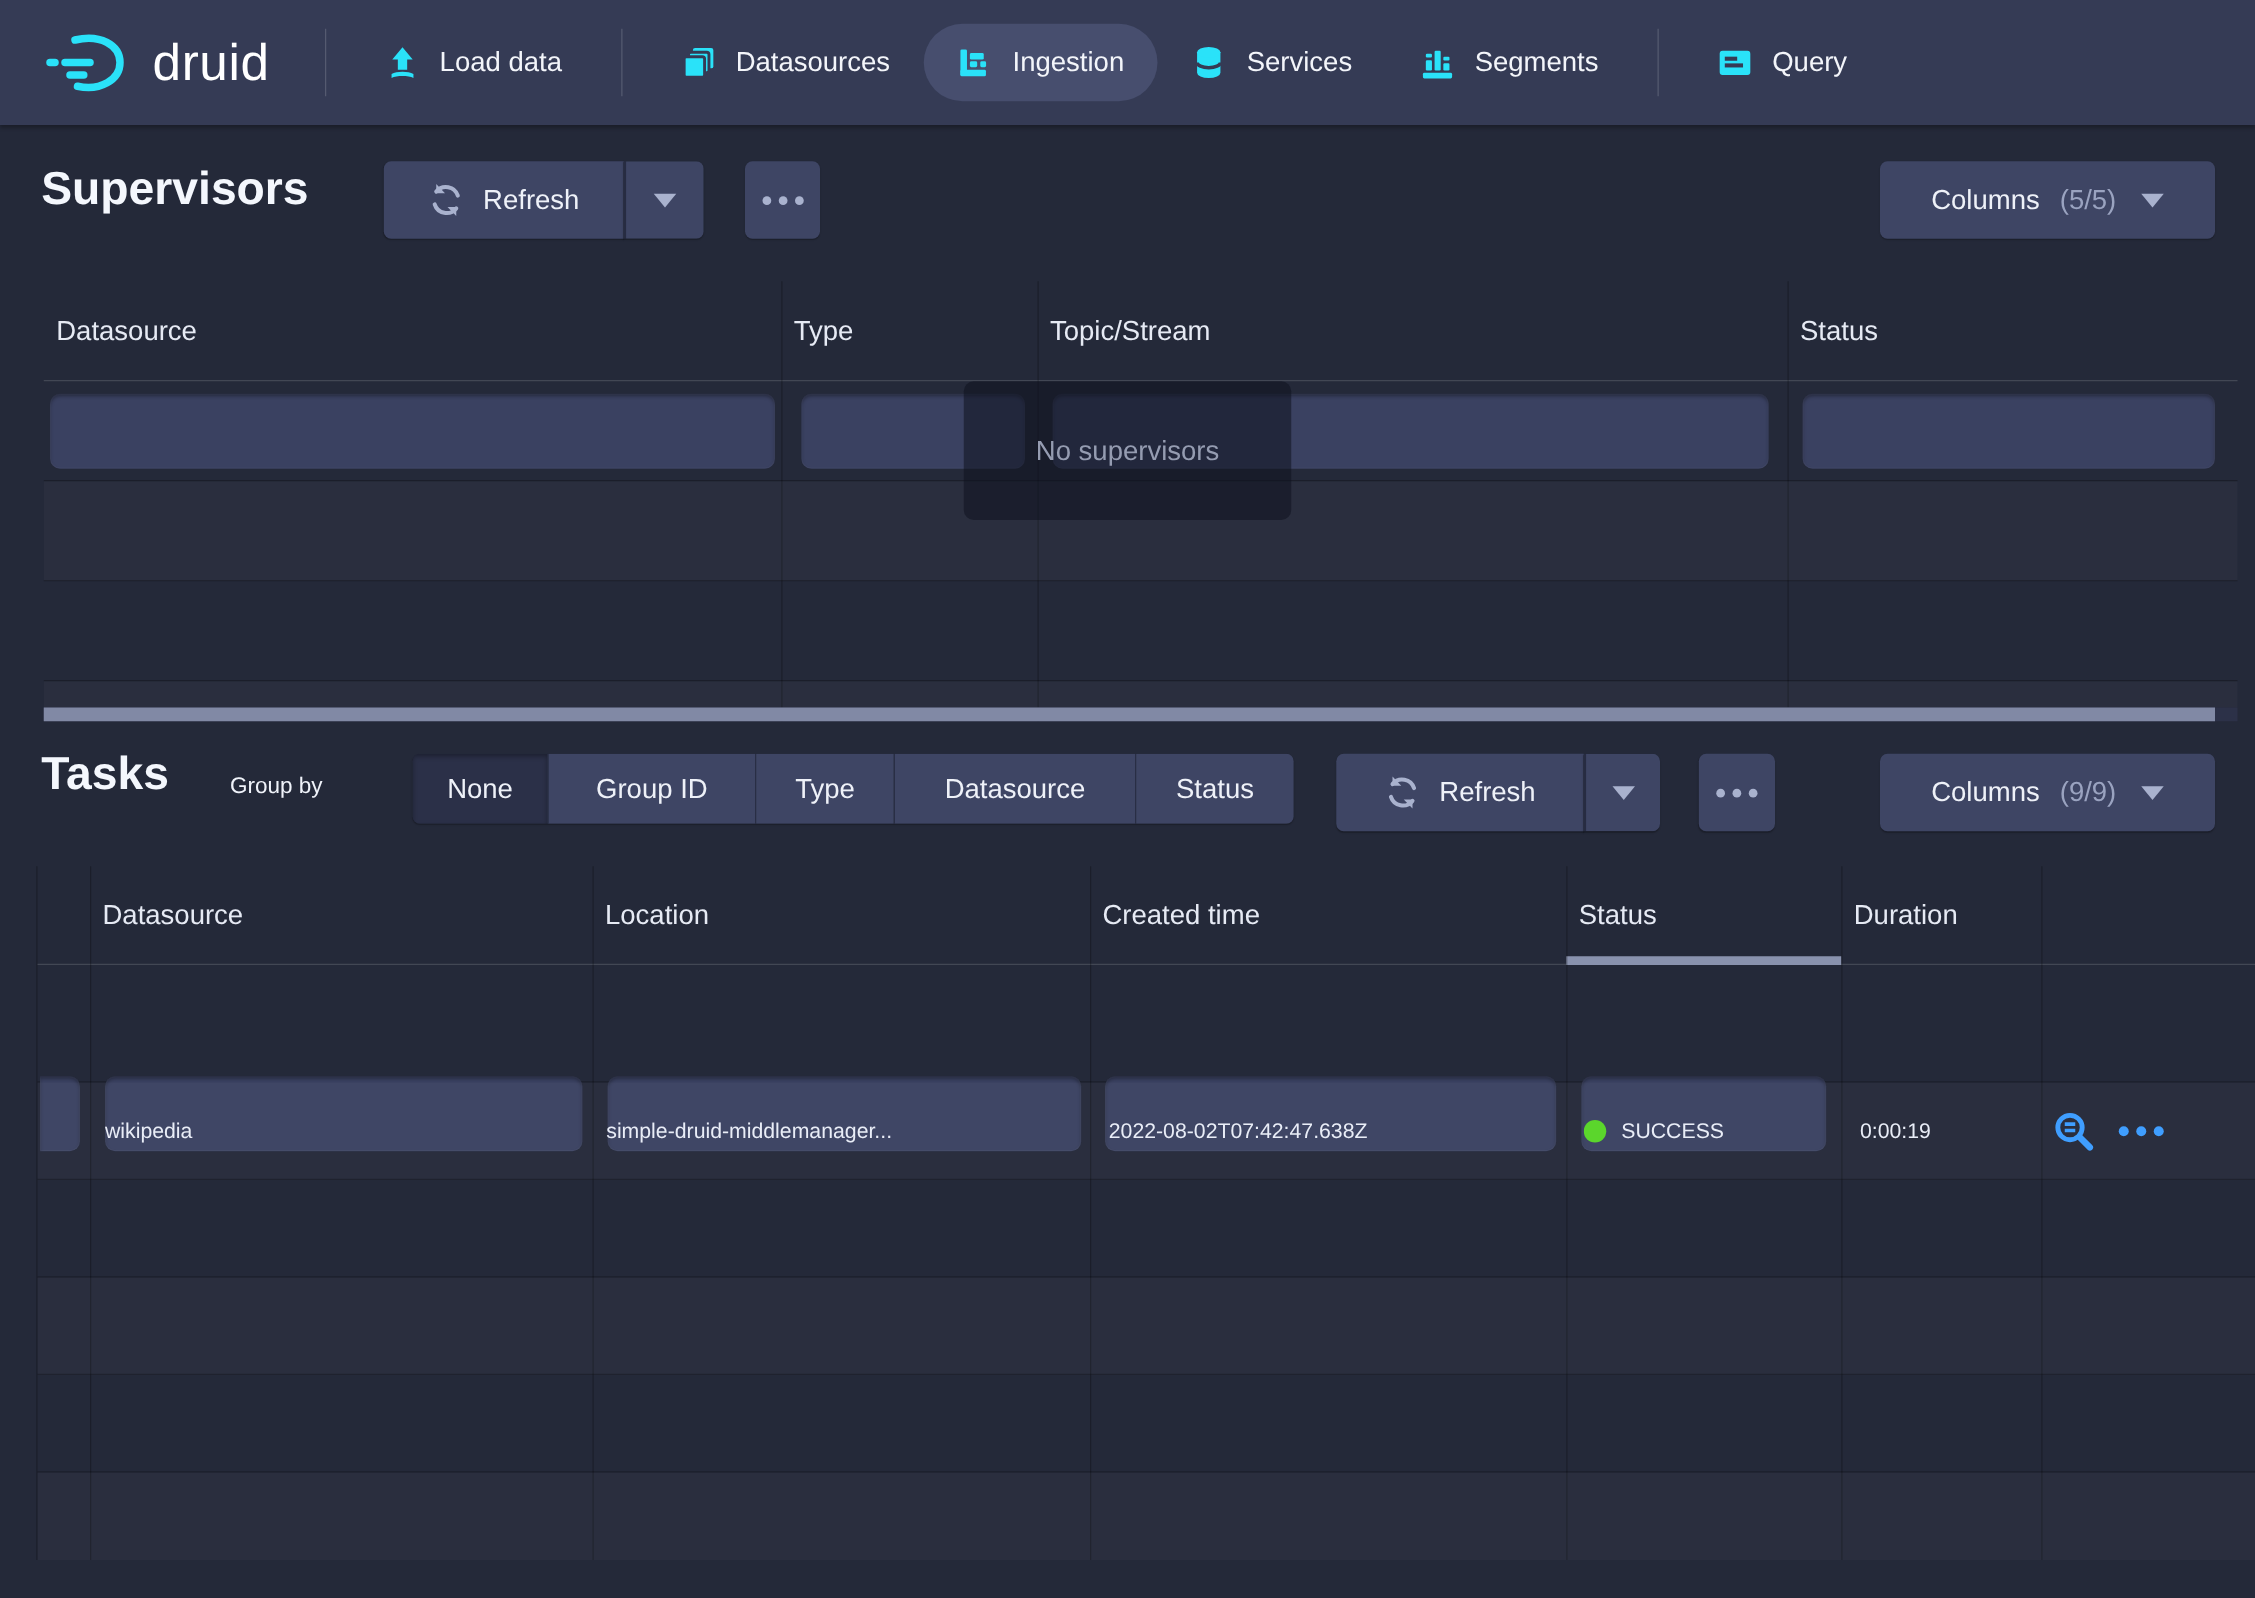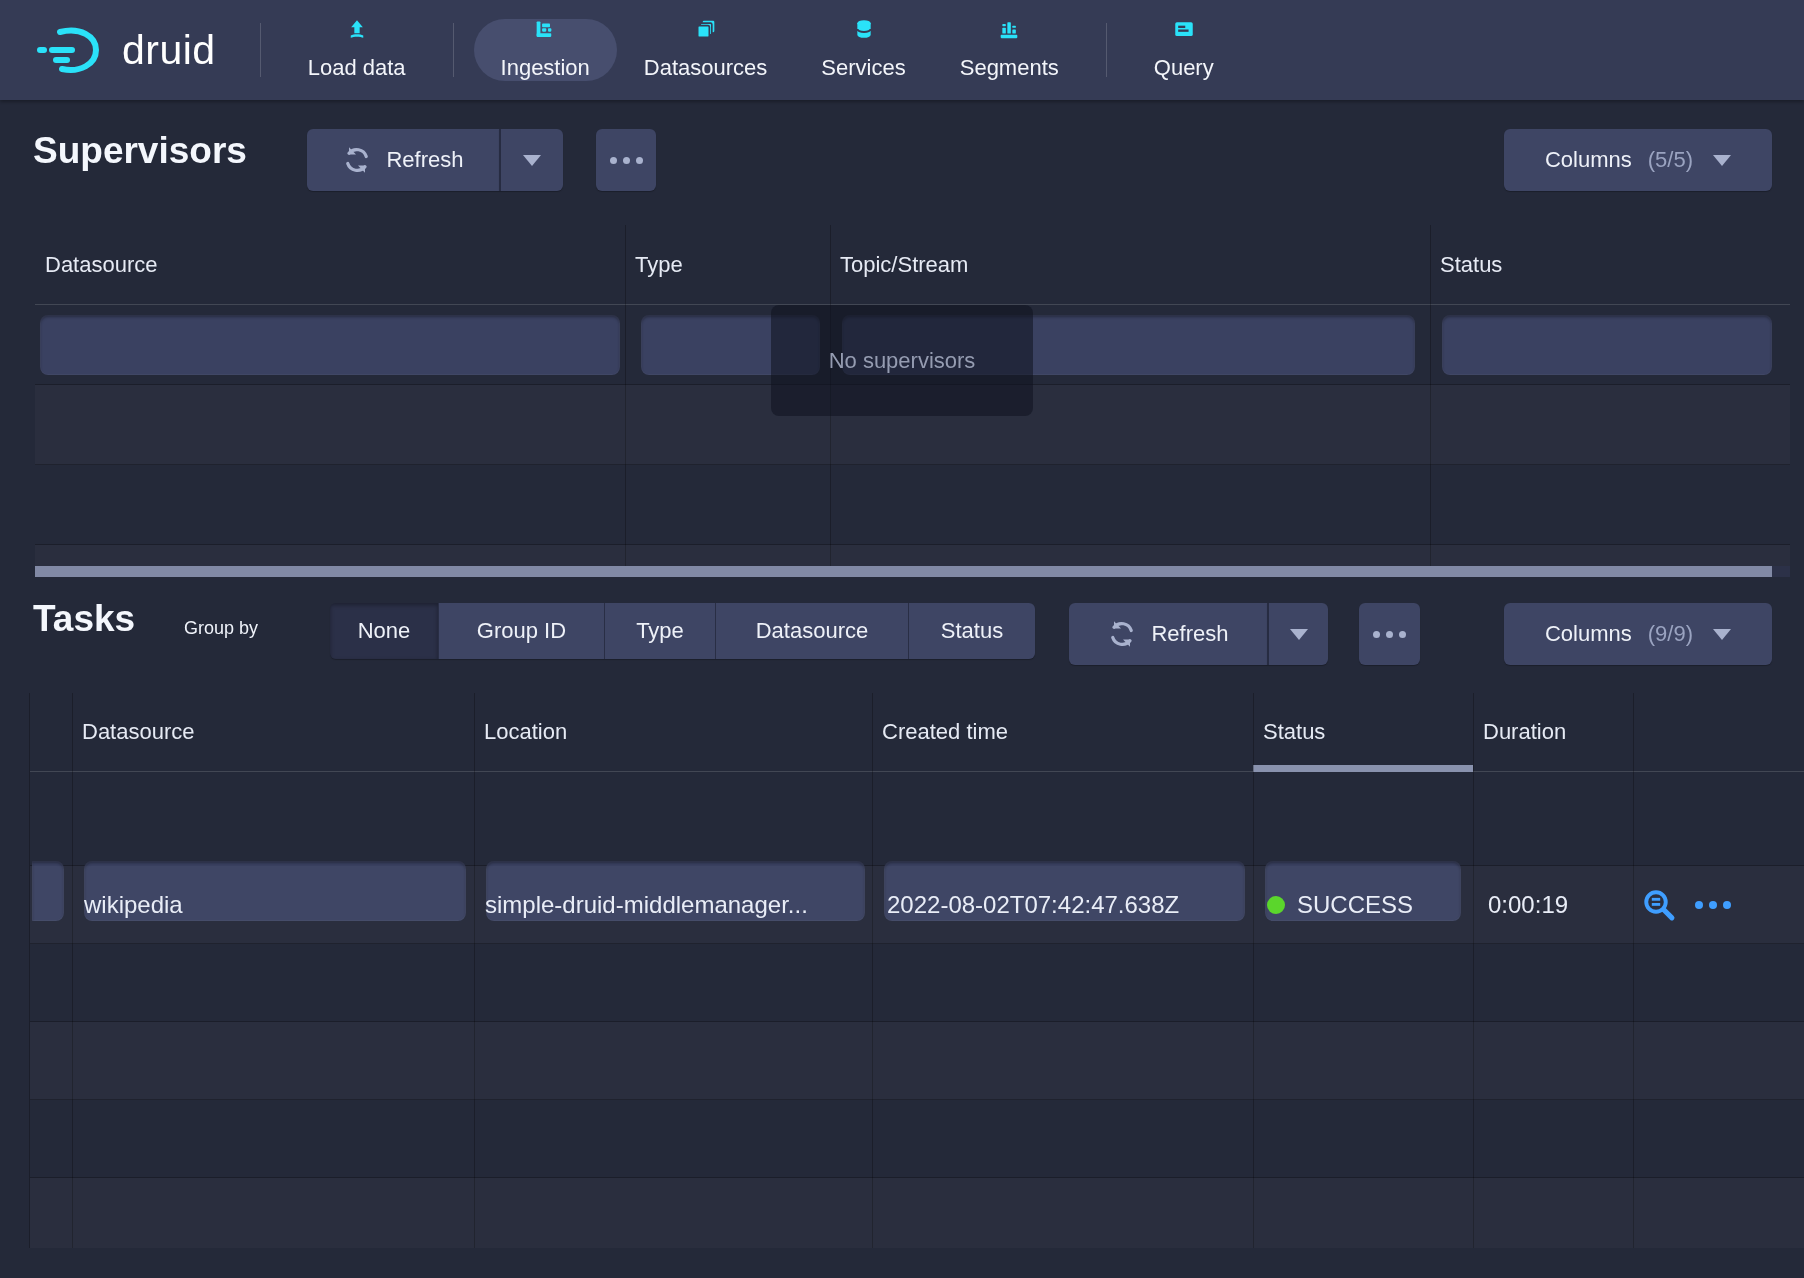--- a/index.html
+++ b/index.html
@@ -20,21 +20,21 @@
     padding-left:36px;
     box-shadow:0 2px 3px rgba(0,0,0,0.28);
     z-index:50;
   }
   .logo { display:flex; align-items:center; margin-right:24px; }
   .logo-text { font-size:41px; color:#ffffff; letter-spacing:0.5px; margin-left:12px; }
   .nav-divider { width:1px; height:54px; background:rgba(255,255,255,0.16); margin:0 20px; }
   .nav-item {
     display:flex; align-items:center; gap:16px;
     height:62px; padding:0 27px; border-radius:31px;
-    font-size:22px; color:#f3f5fa; cursor:pointer; white-space:nowrap;flex-direction:column;
+    font-size:22px; color:#f3f5fa; cursor:pointer; white-space:nowrap;
   }
   .nav-item.active { background:#474e6e; }
   .nav-item svg { display:block; }
 
   
   .btn {
     background:#3e4564; border-radius:6px; color:#eef1f8; font-size:22px;
     display:flex; align-items:center; justify-content:center;
     box-shadow:0 1px 1px rgba(0,0,0,0.25);
     cursor:pointer;
@@ -107,21 +107,21 @@
   #tasks-more { position:absolute; left:1359px; top:603px; width:61px; height:62px; }
   #tasks-columns { position:absolute; left:1504px; top:603px; width:268px; height:62px; gap:6px; }
   #tasks-columns .caret-down { margin-left:14px; }
 
   #tasks-table { left:29px; top:693px; width:1775px; height:555px; border-left:1px solid rgba(0,0,0,0.25); }
   #tasks-table .thead { top:0; height:79px; }
   .sort-underline { position:absolute; left:1223px; top:72px; width:220px; height:7px; background:#8992ae; }
   #tasks-table .filter-row { position:absolute; left:0; top:79px; width:100%; height:94px; border-bottom:1px solid rgba(0,0,0,0.25); }
   #tasks-table .filter-box { top:89px; }
 
-  .task-cell { position:absolute; top:0; height:100%; display:flex; align-items:center; font-size:24px; color:#e9edf7; white-space:nowrap; overflow:hidden; }
+  .task-cell { position:absolute; top:0; height:100%; display:flex; align-items:center; font-size:17px; color:#e9edf7; white-space:nowrap; overflow:hidden; }
   .status-dot { width:18px; height:18px; border-radius:50%; background:#5bd62c; margin-right:12px; flex:0 0 auto; }
   .action-icon { position:absolute; top:50%; transform:translateY(-50%); cursor:pointer; }
 </style>
 </head>
 <body>
 
 <div class="navbar">
   <div class="logo">
     <svg width="74" height="50" viewBox="0 0 74 50">
       <path d="M24 7 C44 2 60 11 60 25 C60 39 44 48 26 44" fill="none" stroke="#2ae2f9" stroke-width="6" stroke-linecap="round"></path>
@@ -137,38 +137,38 @@
   <div class="nav-item">
     <svg width="28" height="28" viewBox="0 0 24 24" fill="#2ae2f9">
       <path d="M12 1.5 L19 10 H15.2 V17 H8.8 V10 H5 Z"></path>
       <path d="M4.5 19.8 C8 17.8 16 17.8 19.5 19.8 L19.5 22.6 C16 20.8 8 20.8 4.5 22.6 Z"></path>
     </svg>
     <span>Load data</span>
   </div>
 
   <div class="nav-divider"></div>
 
+  <div class="nav-item">
+    <svg width="28" height="28" viewBox="0 0 24 24">
+      <rect x="8" y="2" width="14" height="14" rx="1.5" fill="#2ae2f9"></rect>
+      <rect x="5" y="5" width="14" height="14" rx="1.5" fill="#2ae2f9" stroke="#353b55" stroke-width="2"></rect>
+      <rect x="2" y="8" width="14" height="14" rx="1.5" fill="#2ae2f9" stroke="#353b55" stroke-width="2"></rect>
+    </svg>
+    <span>Datasources</span>
+  </div>
+
   <div class="nav-item active">
     <svg width="28" height="28" viewBox="0 0 24 24" fill="#2ae2f9">
       <rect x="2" y="3" width="4.5" height="18" rx="1"></rect>
       <rect x="2" y="17" width="17.5" height="4.5" rx="1"></rect>
       <rect x="8.5" y="5.5" width="9.5" height="4.5" rx="1"></rect>
       <rect x="8.5" y="11.2" width="5" height="4" rx="1"></rect>
       <rect x="15.6" y="11.2" width="4" height="4" rx="1"></rect>
     </svg>
     <span>Ingestion</span>
-  </div>
-
-  <div class="nav-item">
-    <svg width="28" height="28" viewBox="0 0 24 24">
-      <rect x="8" y="2" width="14" height="14" rx="1.5" fill="#2ae2f9"></rect>
-      <rect x="5" y="5" width="14" height="14" rx="1.5" fill="#2ae2f9" stroke="#353b55" stroke-width="2"></rect>
-      <rect x="2" y="8" width="14" height="14" rx="1.5" fill="#2ae2f9" stroke="#353b55" stroke-width="2"></rect>
-    </svg>
-    <span>Datasources</span>
   </div>
 
   <div class="nav-item">
     <svg width="28" height="28" viewBox="0 0 24 24">
       <path d="M4 5 v14 a8 3.6 0 0 0 16 0 V5" fill="#2ae2f9"></path>
       <ellipse cx="12" cy="5" rx="8" ry="3.6" fill="#2ae2f9"></ellipse>
       <path d="M4 12 a8 3.6 0 0 0 16 0" fill="none" stroke="#353b55" stroke-width="2.4"></path>
     </svg>
     <span>Services</span>
   </div>

